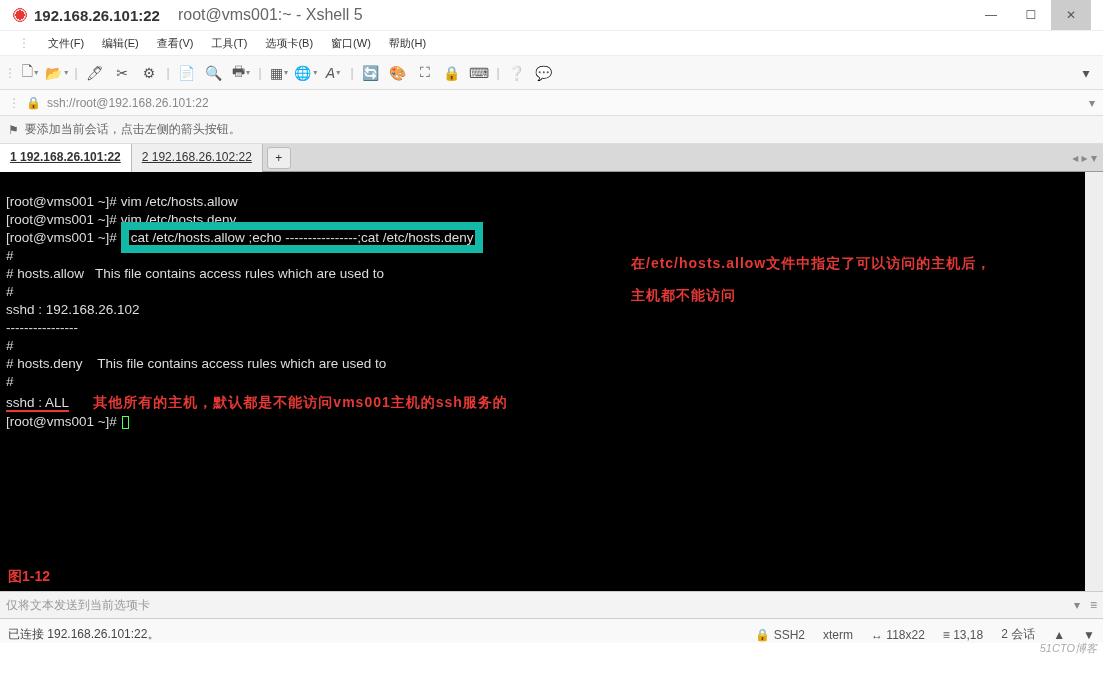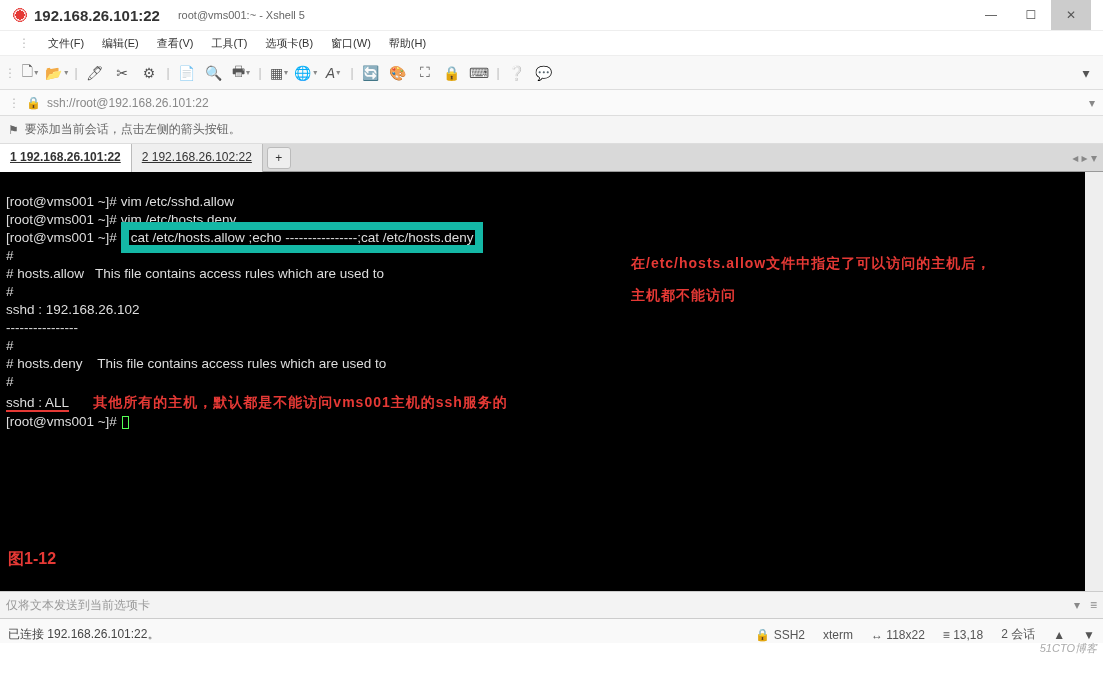--- a/index.html
+++ b/index.html
@@ -1,20 +1,20 @@
 <!DOCTYPE html>
 <html><head>
 <meta charset="utf-8">
 <style>
 *{margin:0;padding:0;box-sizing:border-box;font-family:"Microsoft YaHei",Arial,sans-serif;}
 body{background:#fff;font-size:12px;color:#333;overflow:hidden;width:1103px;height:678px;}
 .titlebar{height:30px;display:flex;align-items:center;padding:0 12px;background:#fff;}
 .app-icon{width:16px;height:16px;display:inline-block;margin-right:6px;background:radial-gradient(circle,#e53935 40%,#fff 42%,#e53935 60%,#fff 62%);border-radius:50%;}
 .title-main{font-weight:bold;font-size:15px;margin-right:18px;}
-.title-sub{color:#666;font-size:11px;}
+.title-sub{color:#666;font-size:16px;}
 .win-controls{margin-left:auto;display:flex;gap:0;}
 .win-btn{width:40px;height:30px;display:flex;align-items:center;justify-content:center;color:#555;cursor:default;}
 .win-close{background:#ccc;}
 .menubar{height:26px;display:flex;align-items:center;padding-left:18px;gap:18px;border-top:1px solid #eee;border-bottom:1px solid #eee;}
 .menu-item{font-size:11px;}
 .menu-sep{color:#bbb;}
 .toolbar{height:34px;display:flex;align-items:center;padding:0 4px;gap:1px;background:#f8f8f8;border-bottom:1px solid #ddd;}
 .tb-btn{width:26px;height:26px;display:flex;align-items:center;justify-content:center;color:#555;border-radius:3px;font-size:14px;}
 .tb-sep{width:10px;text-align:center;color:#bbb;}
 .tb-dd::after{content:"▾";font-size:8px;margin-left:1px;color:#888;}
@@ -25,21 +25,21 @@
 .tab.active{background:#fff;}
 .tab-dot{width:8px;height:8px;border-radius:50%;background:#3bb54a;}
 .tab-x{color:#888;margin-left:4px;}
 .tab-add{width:24px;height:22px;display:flex;align-items:center;justify-content:center;background:#eee;border:1px solid #bbb;border-radius:3px;margin-left:4px;}
 .tabbar-right{margin-left:auto;color:#888;padding:0 6px;}
 .terminal{background:#000;color:#ddd;font-family:"Courier New",monospace;font-size:13.5px;line-height:17px;padding:4px 6px;white-space:pre;position:relative;height:419px;overflow:hidden;border-right:18px solid #eee;}
 .prompt{color:#dcdcdc;}
 .redbox{border:8px solid #14b8a6;padding:0 2px;}
 .redline{border-bottom:2px solid #e53935;}
 .anno{position:absolute;color:#e53935;font-family:"Microsoft YaHei",sans-serif;font-size:14px;font-weight:bold;white-space:normal;line-height:22px;letter-spacing:1px;}
-.figlabel{position:absolute;left:8px;bottom:24px;color:#e53935;font-family:"Microsoft YaHei",sans-serif;font-weight:bold;font-size:16px;}
+.figlabel{position:absolute;left:8px;bottom:6px;color:#e53935;font-family:"Microsoft YaHei",sans-serif;font-weight:bold;font-size:14px;}
 .cursor{display:inline-block;width:7px;height:13px;border:1px solid #5f5;margin-left:1px;vertical-align:middle;}
 .sendbar{height:24px;display:flex;align-items:center;background:#f3f3f3;border-top:1px solid #ccc;border-bottom:1px solid #ccc;padding:13px 6px;color:#999;justify-content:space-between;}
 .statusbar{height:24px;display:flex;align-items:flex-end;background:#f9f9f9;padding:0 8px;font-size:12px;color:#444;gap:34px;}
 .status-right{margin-left:auto;display:flex;gap:18px;align-items:center;color:#555;}
 .u{text-decoration:underline;}
 .watermark{position:absolute;right:6px;bottom:22px;color:#aaa;font-size:11px;font-style:italic;}
 .scrollbar-thumb{position:absolute;right:-16px;top:2px;width:14px;height:80px;background:#ccc;border-radius:2px;}
 .send-icon{color:#888;}
 </style>
 </head>
@@ -118,21 +118,21 @@
   <div class="tab">
     <span class="tab-dot"></span>
     <span class="u">2 192.168.26.102:22</span>
     <span class="tab-x">×</span>
   </div>
   <div class="tab-add">+</div>
   <div class="tabbar-right">◂ ▸ ▾</div>
 </div>
 
 <div class="terminal">
-<span class="prompt">[root@vms001 ~]# </span><span>vim /etc/sshd.allow</span>
+<span class="prompt">[root@vms001 ~]# </span><span>vim /etc/hosts.allow</span>
 <span class="prompt">[root@vms001 ~]# </span><span>vim /etc/hosts.deny</span>
 <span class="prompt">[root@vms001 ~]# </span><span class="redbox">cat /etc/hosts.allow ;echo ----------------;cat /etc/hosts.deny</span>
 <span>#</span>
 <span># hosts.allow   This file contains access rules which are used to</span>
 <span>#</span>
 <span>sshd : 192.168.26.102</span>
 <span>----------------</span>
 <span>#</span>
 <span># hosts.deny    This file contains access rules which are used to</span>
 <span>#</span>

